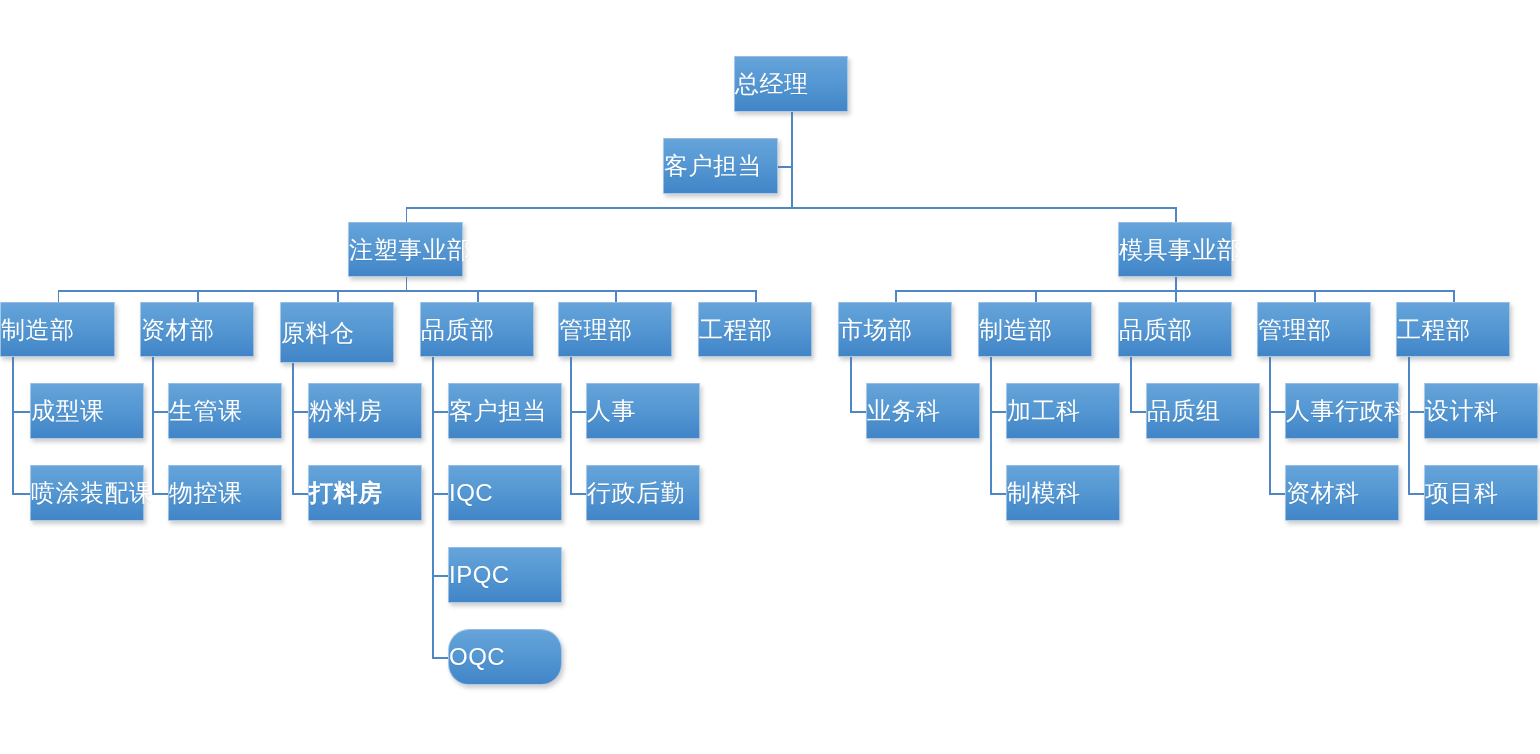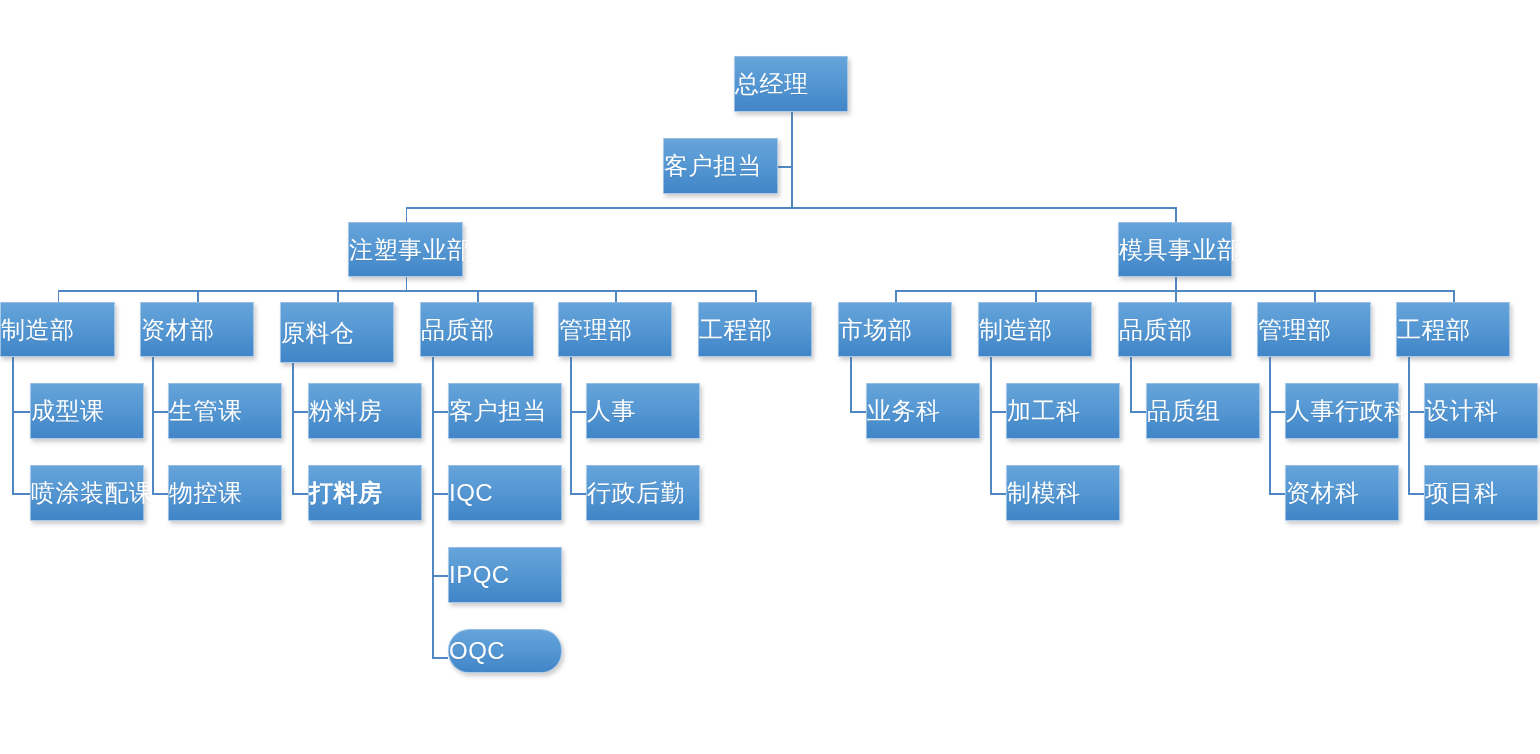--- a/index.html
+++ b/index.html
@@ -157,21 +157,21 @@
     </div>
     <div class="node" style="left: 448px; top: 383px; width: 114px; height: 56px;">
       <span class="node-label">客户担当</span>
     </div>
     <div class="node" style="left: 448px; top: 465px; width: 114px; height: 56px;">
       <span class="node-label">IQC</span>
     </div>
     <div class="node" style="left: 448px; top: 547px; width: 114px; height: 56px;">
       <span class="node-label">IPQC</span>
     </div>
-    <div class="node" style="left: 448px; top: 629px; width: 114px; height: 44px; border-radius: 21px;">
+    <div class="node" style="left: 448px; top: 629px; width: 114px; height: 56px; border-radius: 21px;">
       <span class="node-label">OQC</span>
     </div>
     <div class="node" style="left: 586px; top: 383px; width: 114px; height: 56px;">
       <span class="node-label">人事</span>
     </div>
     <div class="node" style="left: 586px; top: 465px; width: 114px; height: 56px;">
       <span class="node-label">行政后勤</span>
     </div>
     <div class="node" style="left: 866px; top: 383px; width: 114px; height: 56px;">
       <span class="node-label">业务科</span>

